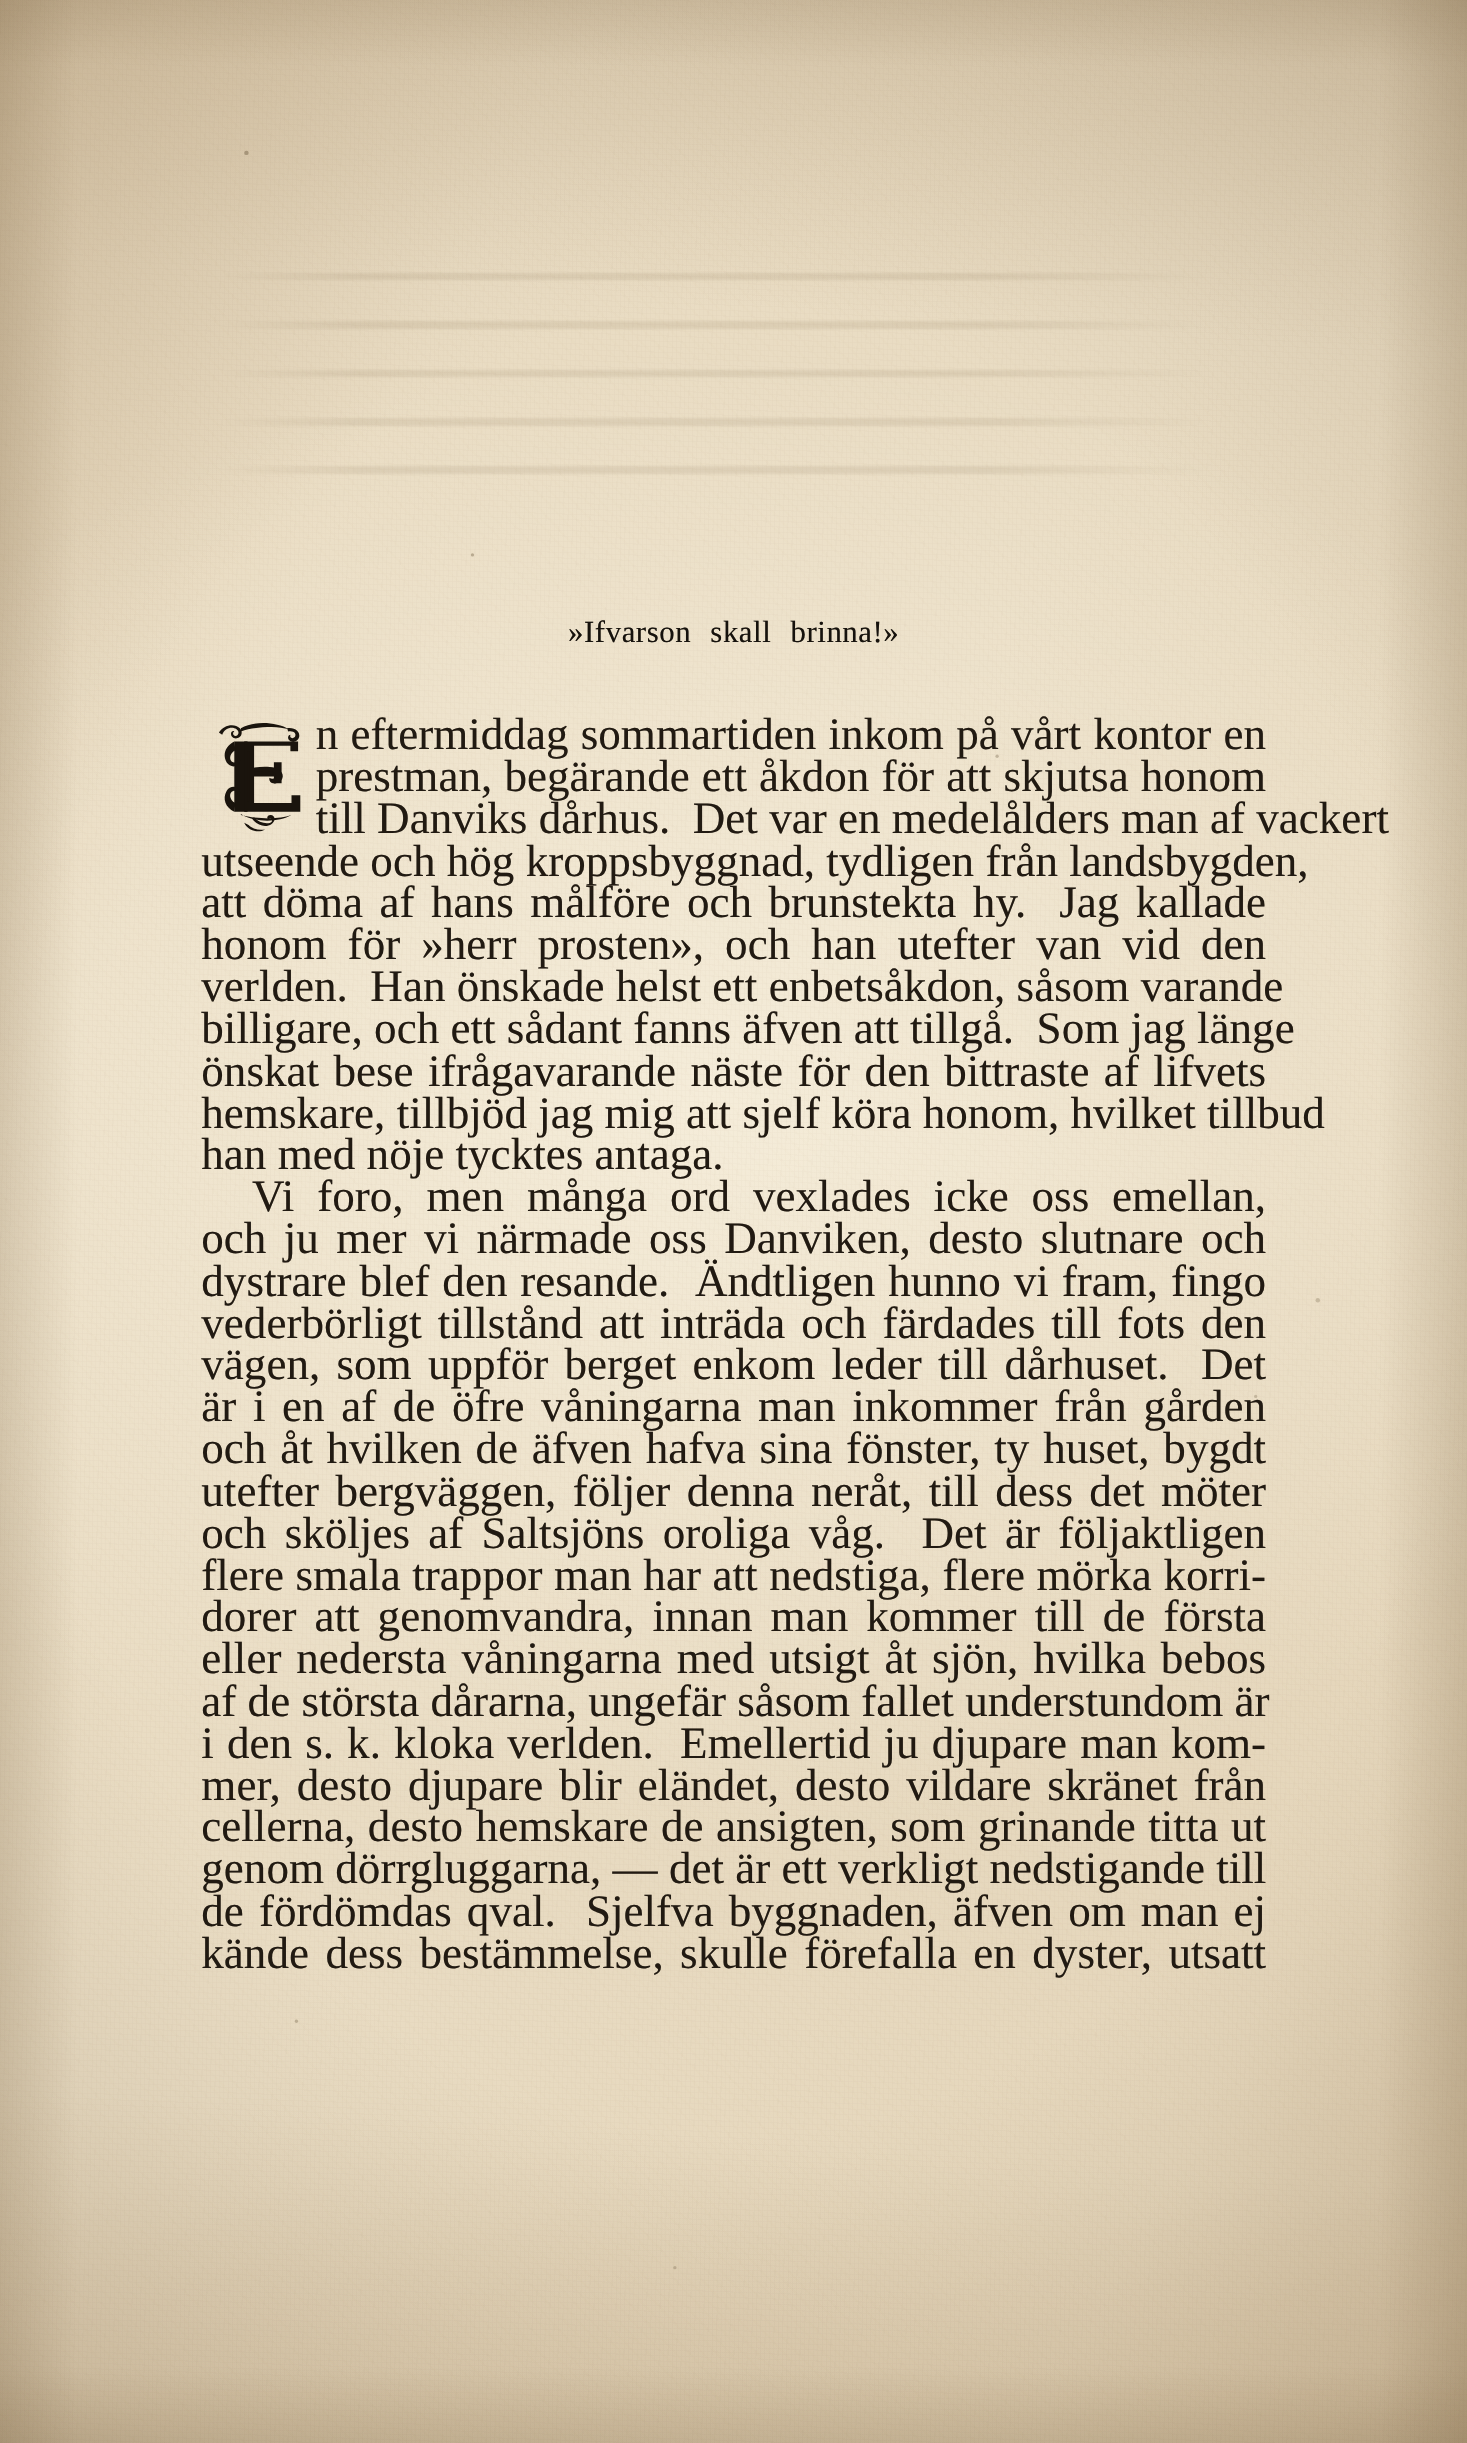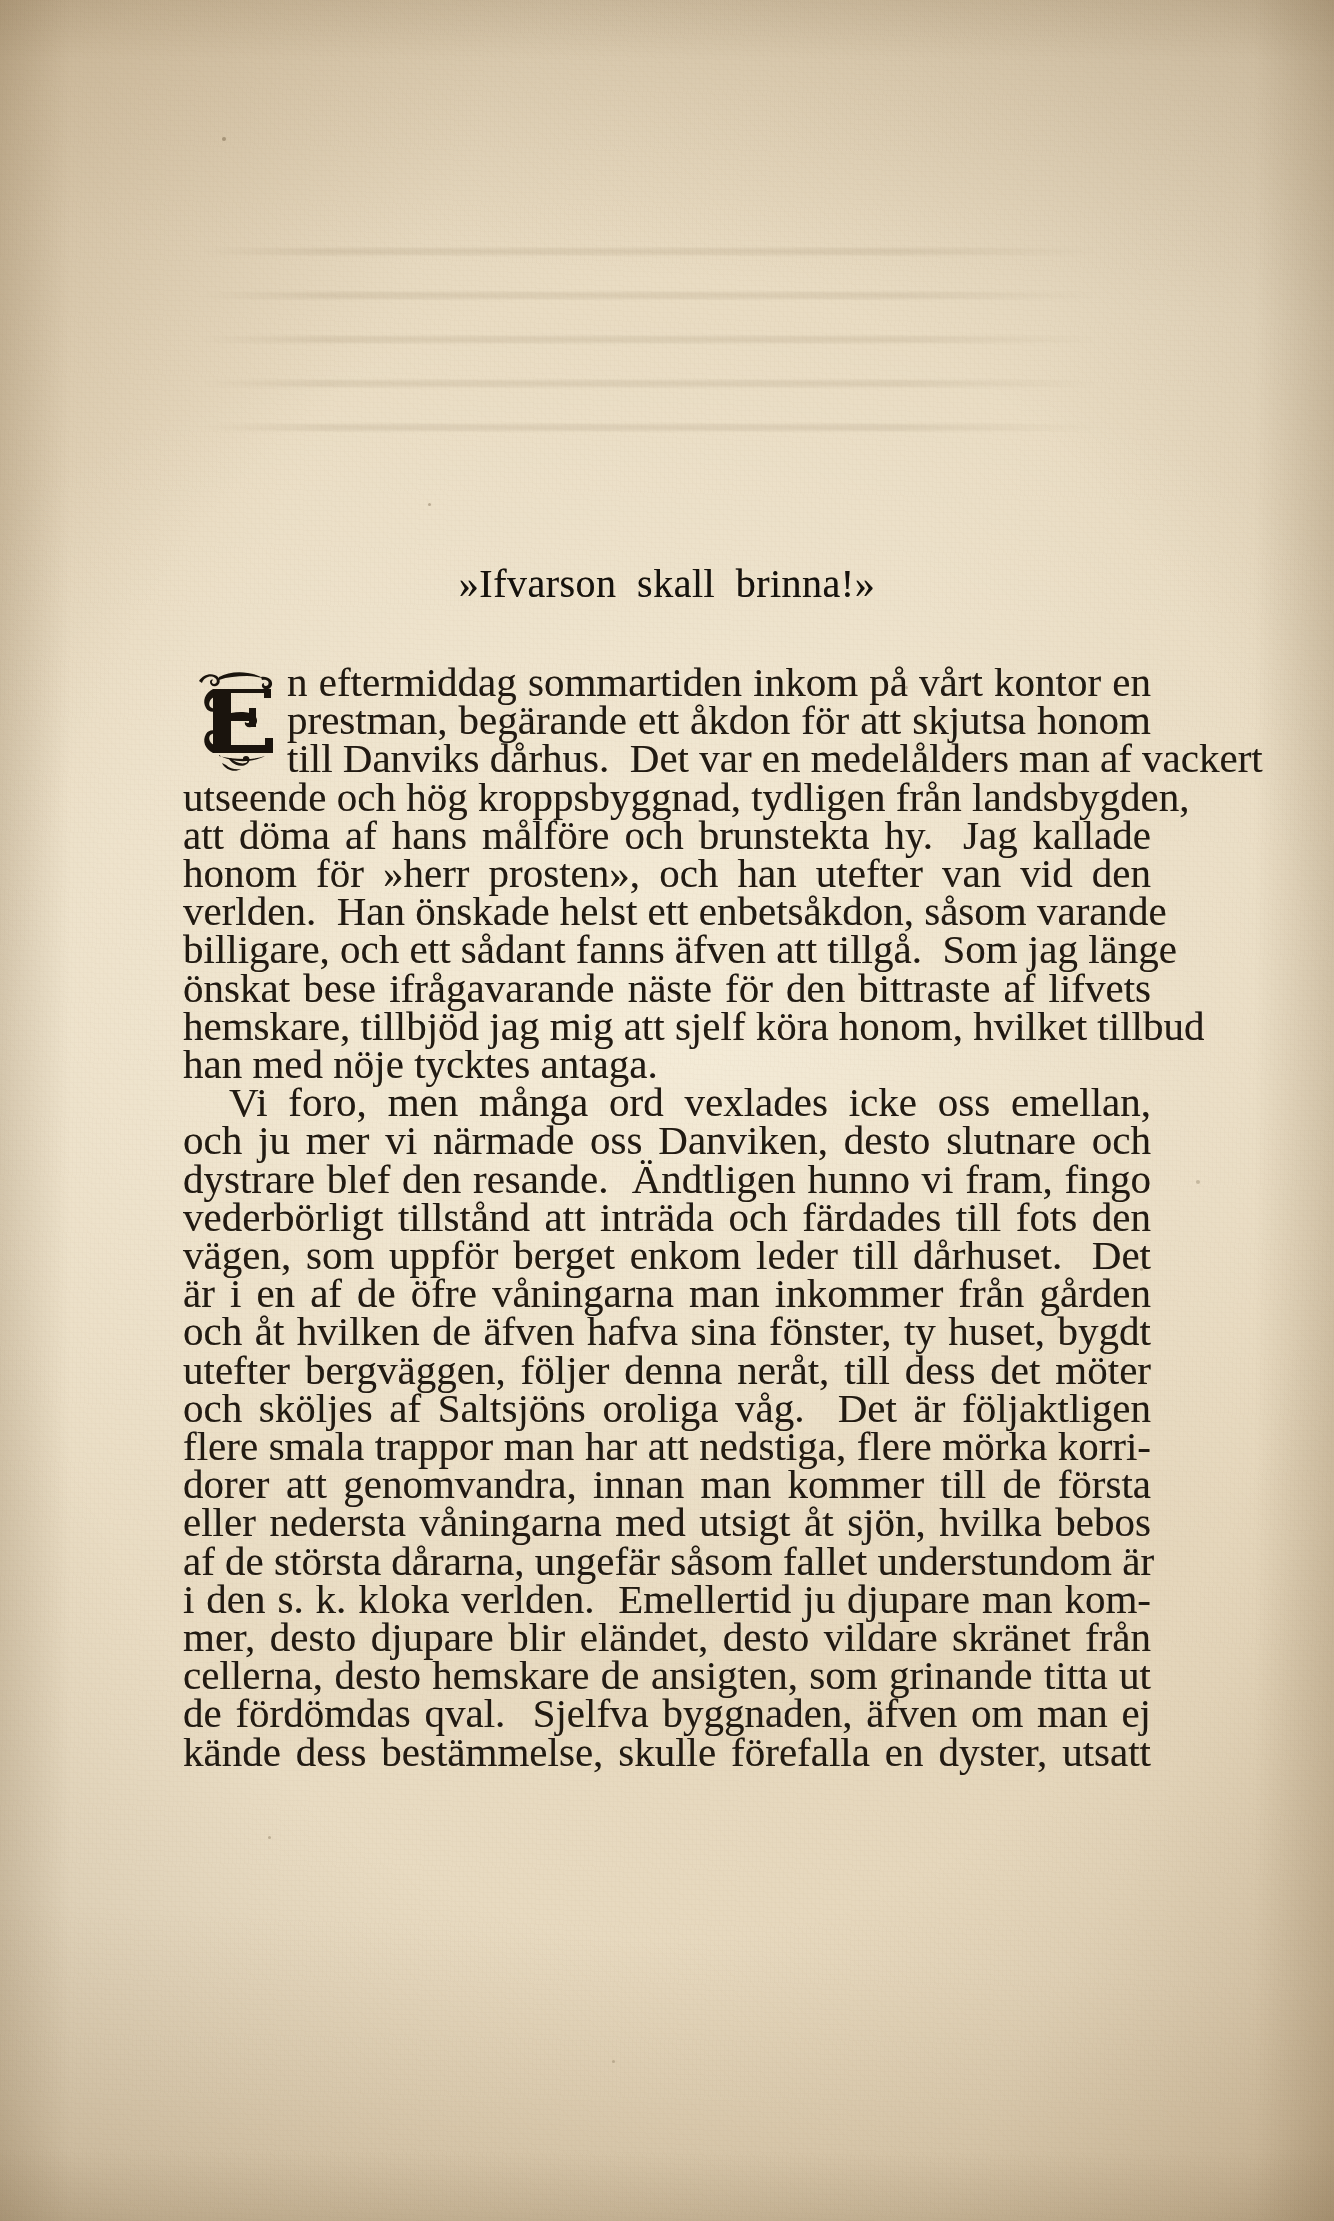--- a/index.html
+++ b/index.html
@@ -89,21 +89,21 @@
 
   
   .content {
     position: absolute;
     left: 183px;
     top: 560px;
     width: 968px;
   }
 
   .page-title {
-    font-size: 40px;
+    font-size: 28px;
     letter-spacing: 0.5px;
     word-spacing: 10px;
     text-align: center;
     margin: 0 0 56px 0;
     font-weight: normal;
     color: #16120d;
     text-shadow: 0 0 0.6px rgba(30,22,12,0.55);
   }
 
   .body-text {
@@ -219,19 +219,20 @@
           <span class="ln">och åt hvilken de äfven hafva sina fönster, ty huset, bygdt</span>
           <span class="ln">utefter bergväggen, följer denna neråt, till dess det möter</span>
           <span class="ln">och sköljes af Saltsjöns oroliga våg.  Det är följaktligen</span>
           <span class="ln">flere smala trappor man har att nedstiga, flere mörka korri-</span>
           <span class="ln">dorer att genomvandra, innan man kommer till de första</span>
           <span class="ln">eller nedersta våningarna med utsigt åt sjön, hvilka bebos</span>
           <span class="ln">af de största dårarna, ungefär såsom fallet understundom är</span>
           <span class="ln">i den s. k. kloka verlden.  Emellertid ju djupare man kom-</span>
           <span class="ln">mer, desto djupare blir eländet, desto vildare skränet från</span>
           <span class="ln">cellerna, desto hemskare de ansigten, som grinande titta ut</span>
+          <span class="ln">genom dörrgluggarna, — det är ett verkligt nedstigande till</span>
           <span class="ln">de fördömdas qval.  Sjelfva byggnaden, äfven om man ej</span>
           <span class="ln">kände dess bestämmelse, skulle förefalla en dyster, utsatt</span>
       </p>
 
     </div>
   </div>
 </div>
 
 </body></html>

